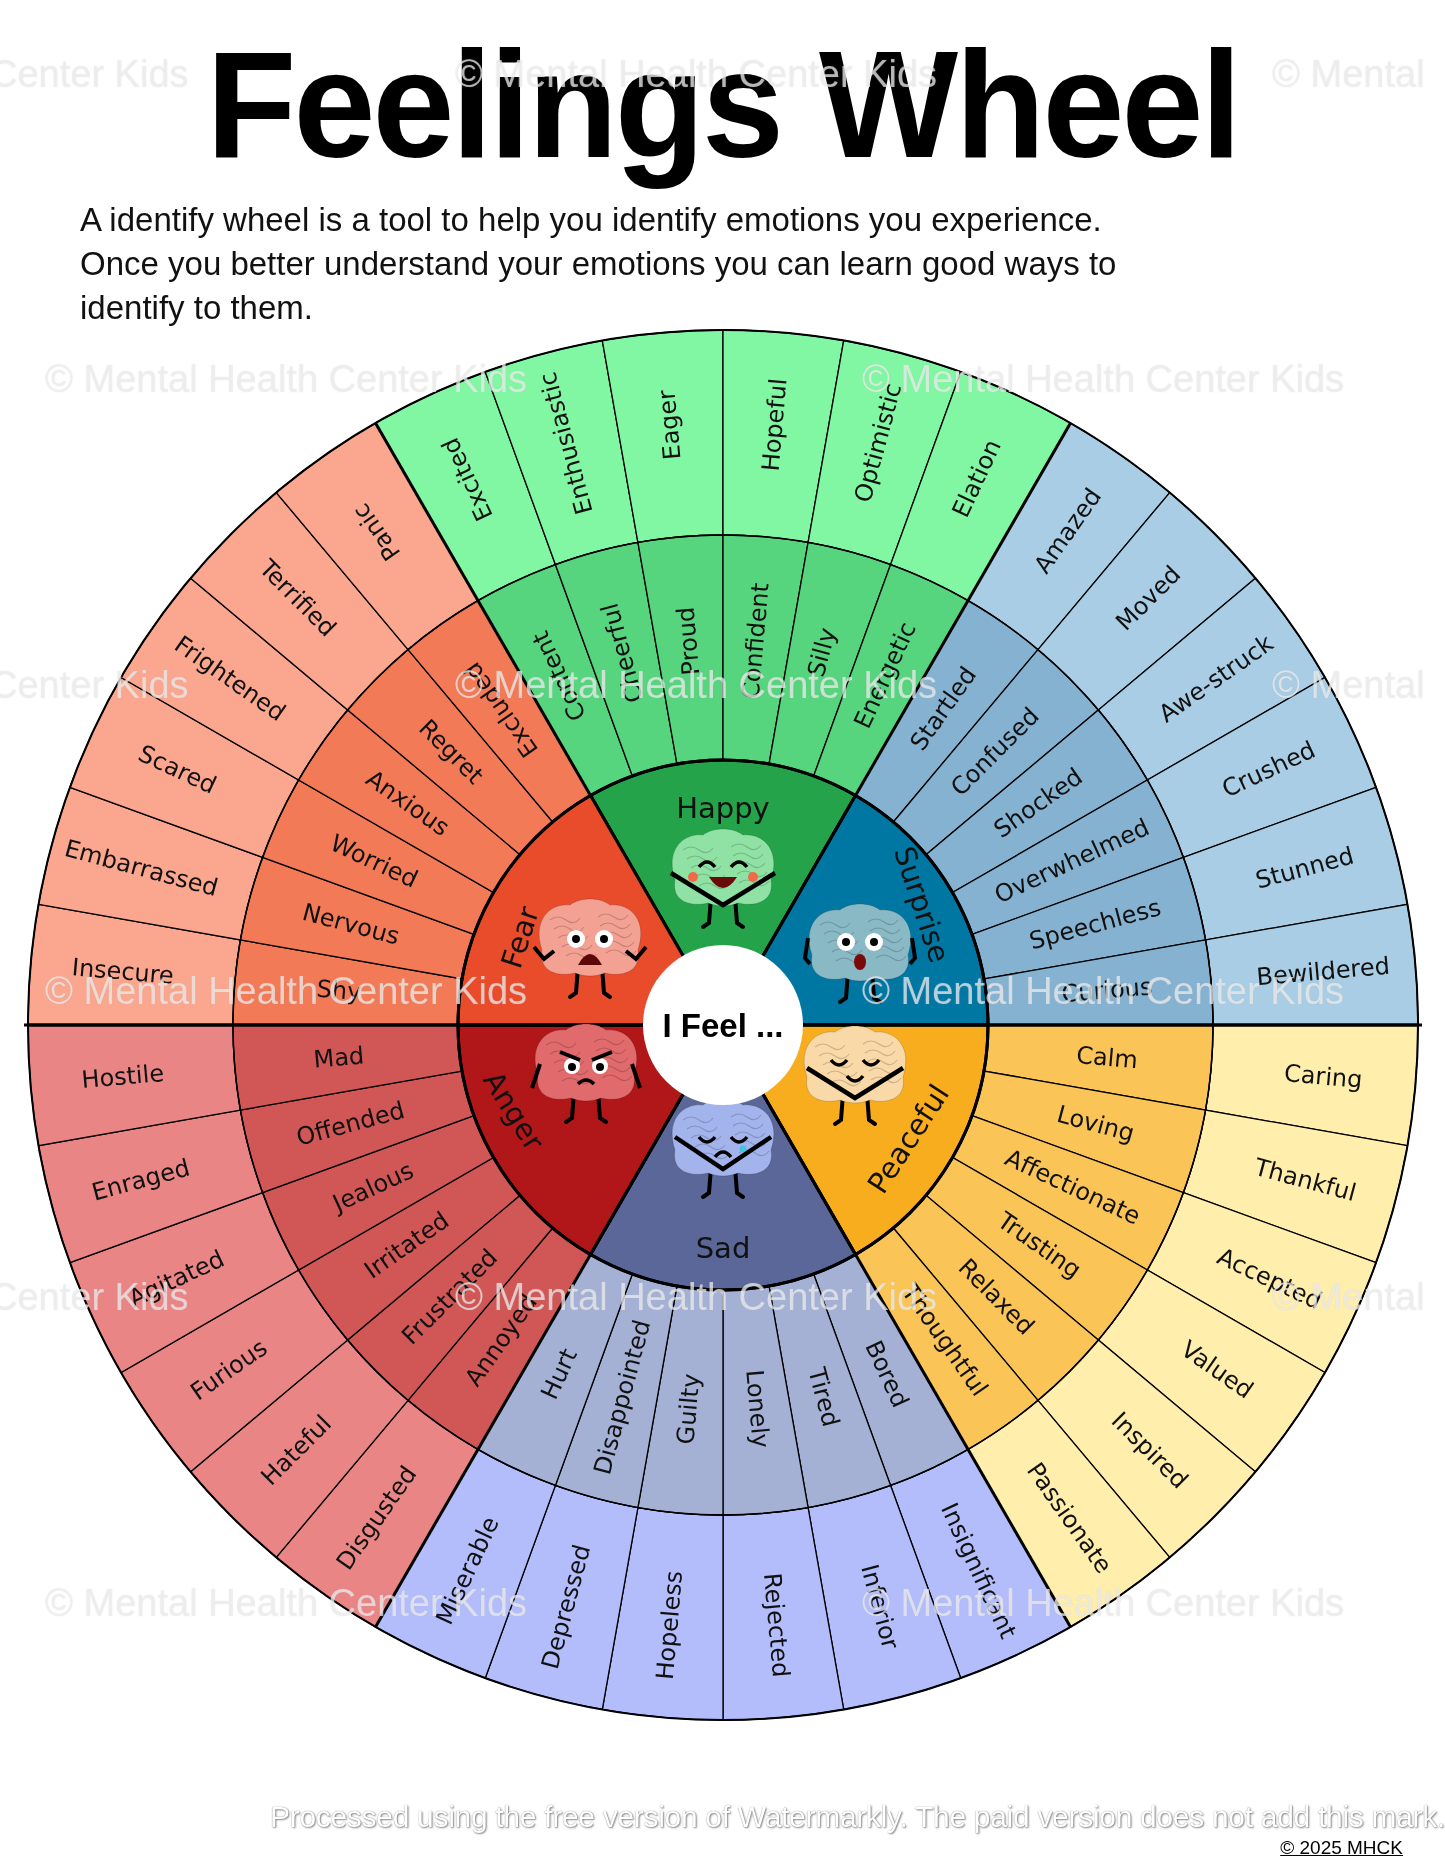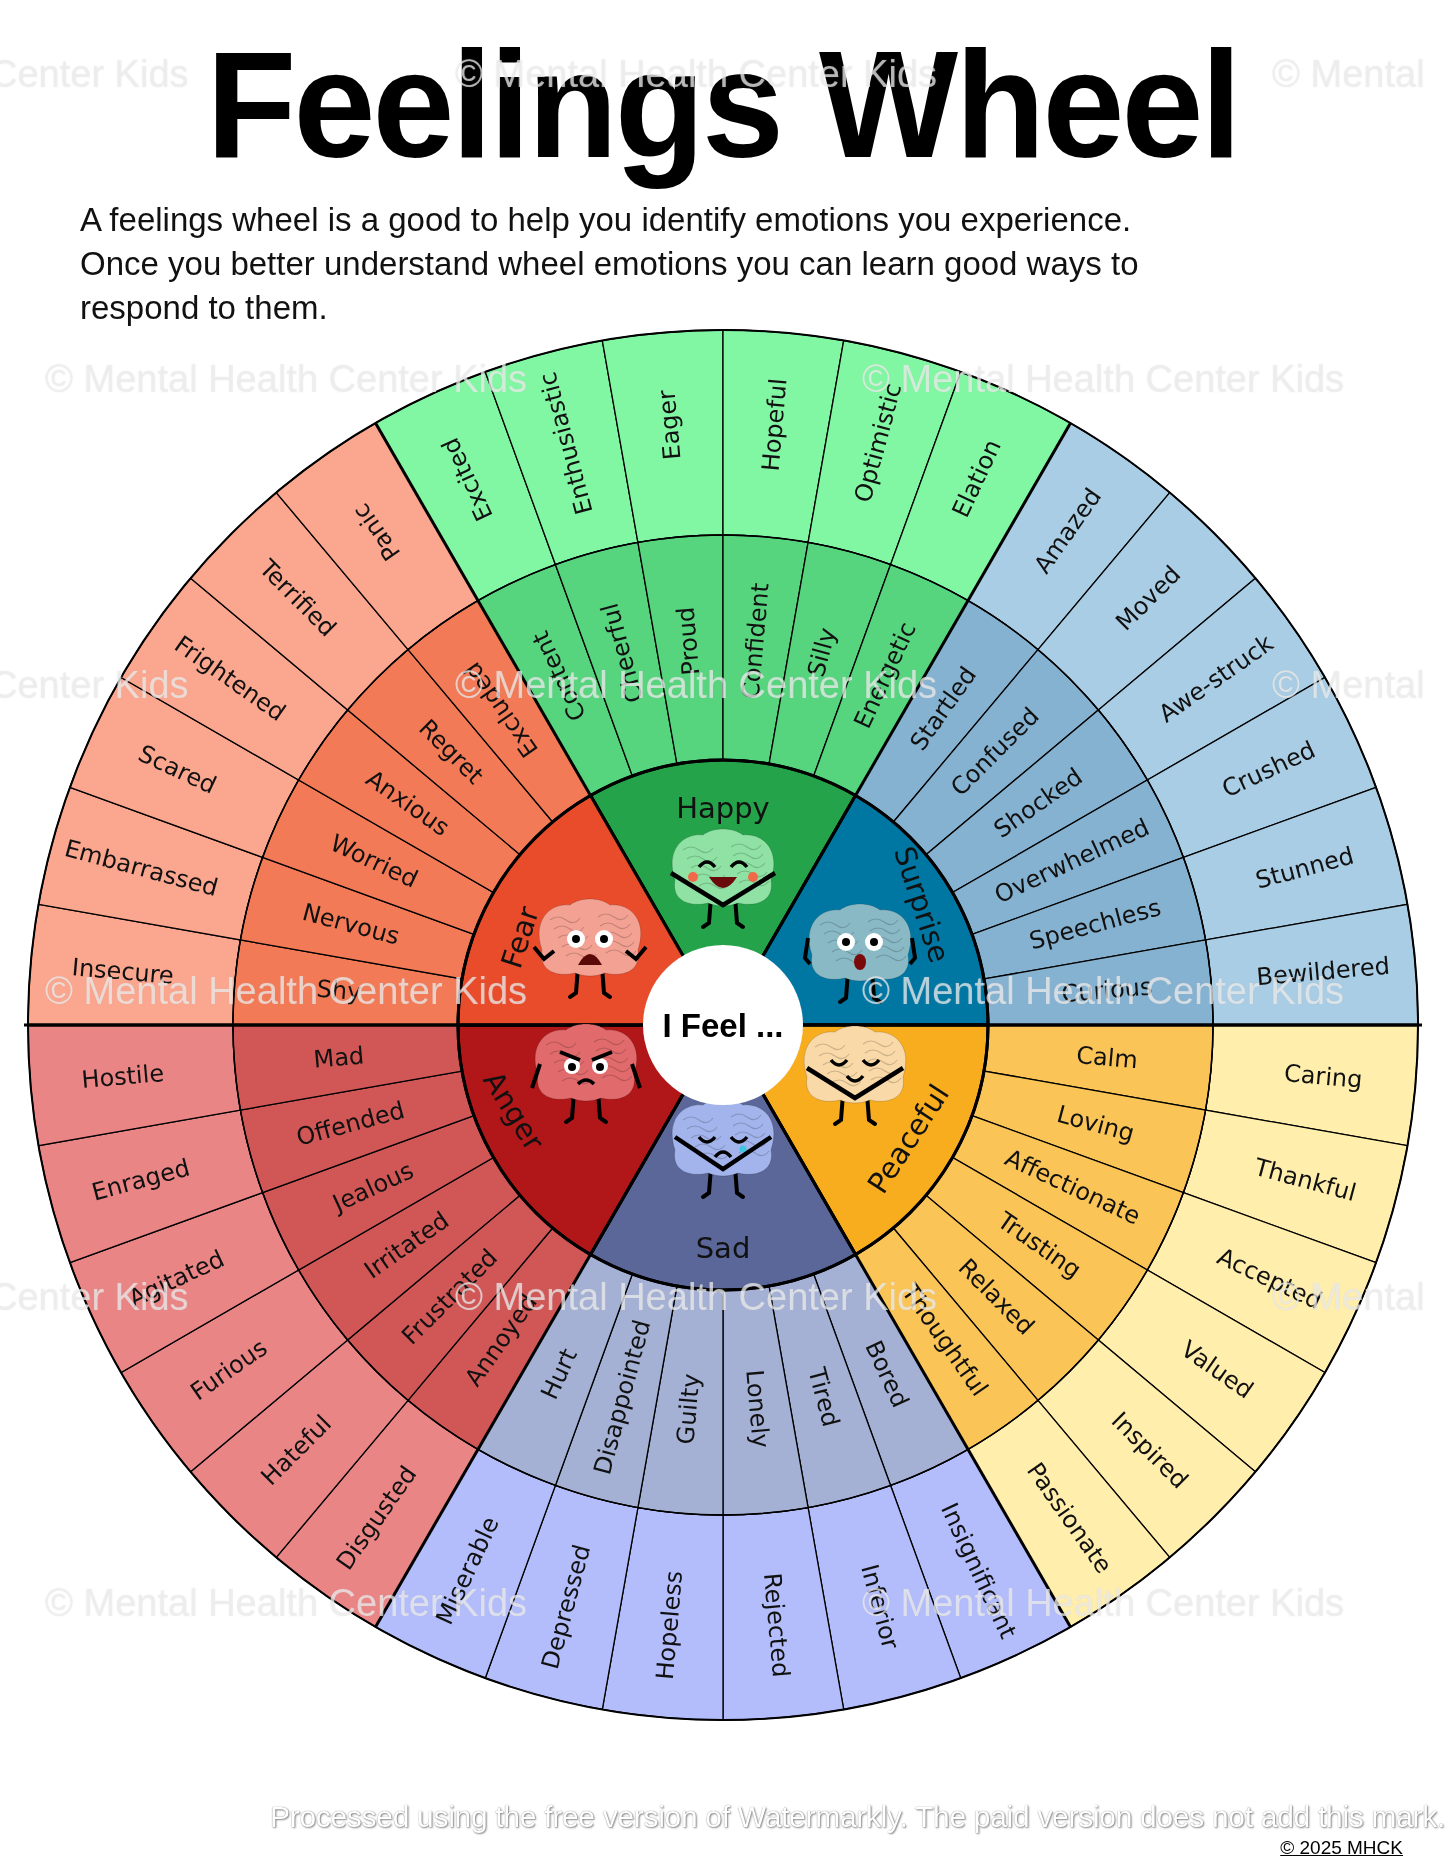--- a/index.html
+++ b/index.html
@@ -33,23 +33,23 @@
   .seg-label { font-family: "DejaVu Sans", sans-serif; fill: #111; }
   .core-label { font-family: "DejaVu Sans", sans-serif; fill: #111; font-size: 29px; }
   .center-label { font-family: "Liberation Sans", sans-serif; font-weight: 700; font-size: 33px; fill: #000; }
 </style>
 </head>
 <body>
 
 <div class="title">Feelings Wheel</div>
 
 <div class="intro">
-  <p>A feelings wheel is a good to help you identify emotions you experience.</p>
-  <p>Once you better understand wheel emotions you can learn good ways to</p>
-  <p>respond to them.</p>
+  <p>A identify wheel is a tool to help you identify emotions you experience.</p>
+  <p>Once you better understand your emotions you can learn good ways to</p>
+  <p>identify to them.</p>
 </div>
 
 <svg id="wheel" width="1445" height="1870" viewBox="0 0 1445 1870" xmlns="http://www.w3.org/2000/svg">
   <g id="outer-ring">
       <g>
         <path d="M375.50000000000017,423.1123443698151 A695,695 0 0 1 485.2960003886602,371.9136285537936 L555.4101297704224,564.5506158149049 A490,490 0 0 0 478.0000000000001,600.647552145625 Z" fill="#82f7a3" stroke="#000" stroke-width="1.3"></path>
         <text x="468.3724973012287" y="478.9495583104183" text-anchor="middle" dominant-baseline="middle" class="seg-label" font-size="24" transform="rotate(-115 468.3724973012287 478.9495583104183)">Excited</text>
       </g>
       <g>
         <path d="M485.2960003886602,371.9136285537936 A695,695 0 0 1 602.3145165214835,340.5586116565154 L637.9123929432042,542.4442010240181 A490,490 0 0 0 555.4101297704224,564.5506158149049 Z" fill="#82f7a3" stroke="#000" stroke-width="1.3"></path>

